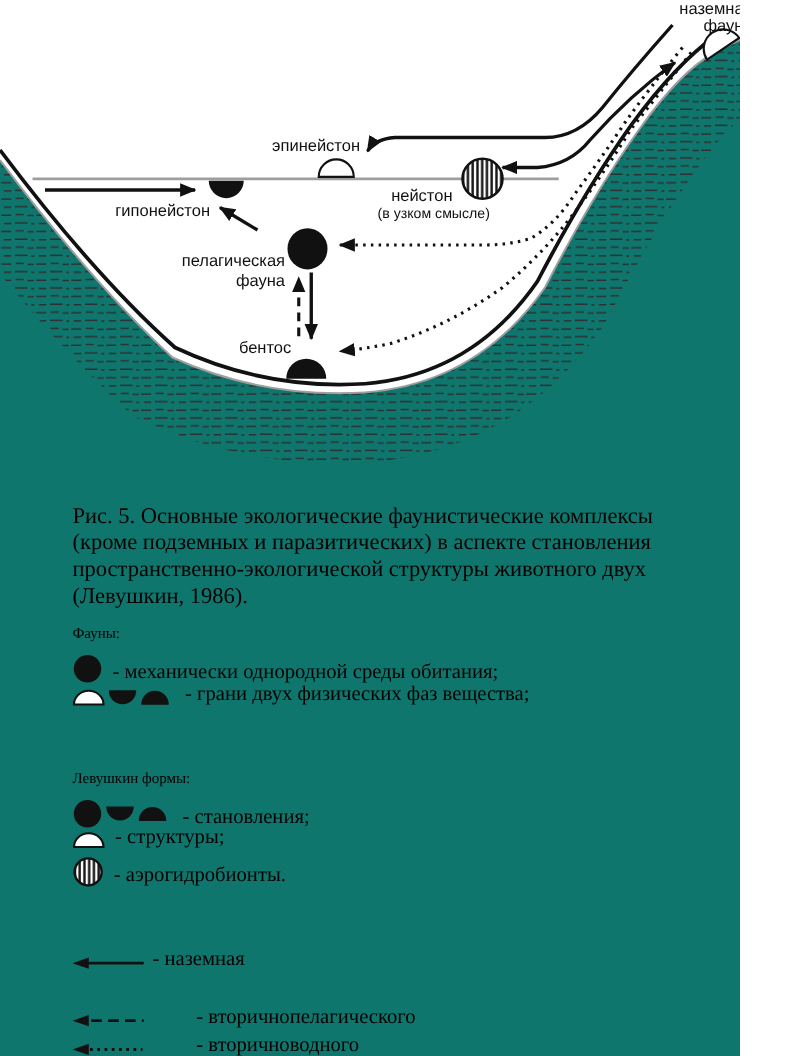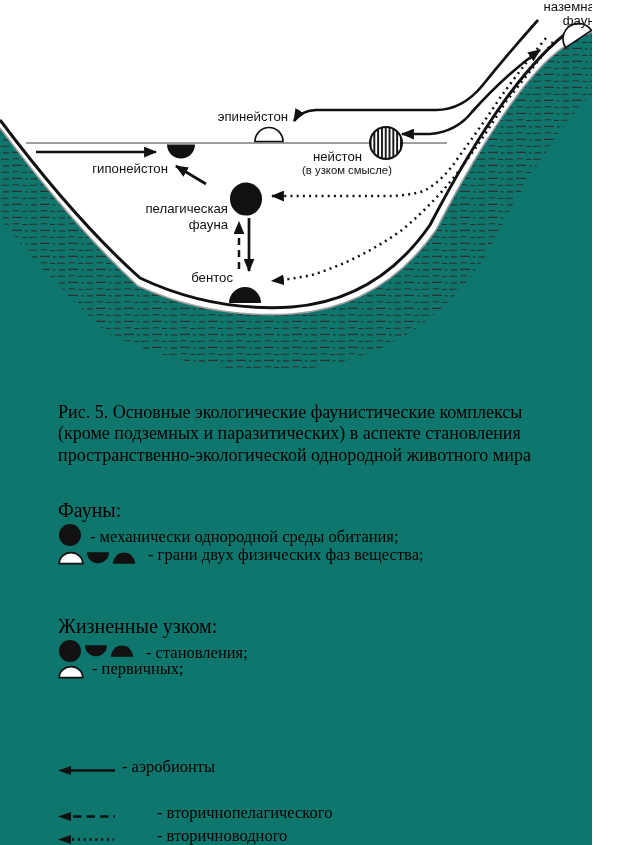--- a/index.html
+++ b/index.html
@@ -2,21 +2,21 @@
 <html><head>
 <meta charset="utf-8">
 <style>
   html,body{margin:0;padding:0;background:#fff;}
   .page{position:relative;width:592px;height:845px;background:#0f766e;overflow:hidden;
         font-family:"Liberation Serif",serif;color:#000;}
   .diagram{position:absolute;left:0;top:0;}
   svg text{font-family:"Liberation Sans",sans-serif;fill:#111;}
   .caption{position:absolute;left:58px;top:402px;width:520px;font-size:18px;line-height:21.4px;}
   .caption span{display:block;}
-  .lg-title{position:absolute;left:58px;font-size:20px;white-space:nowrap;}
+  .lg-title{position:absolute;left:58px;font-size:12px;white-space:nowrap;}
   .lrow{position:absolute;left:58px;display:flex;align-items:flex-end;white-space:nowrap;}
   .syms{display:flex;align-items:center;gap:2px;}
   .lbl{font-size:16.5px;margin-left:8px;}
   .lbl.far{margin-left:12px;}
   .lbl.arrgap{margin-left:6px;}
   .lbl.arrfar{margin-left:41px;}
   .indent{margin-left:70px;}
 </style>
 </head>
 <body>
@@ -72,21 +72,22 @@
     <text x="347" y="174" font-size="11.3" text-anchor="middle">(в узком смысле)</text>
     <text x="168" y="173" font-size="13.2" text-anchor="end">гипонейстон</text>
     <text x="228" y="213" font-size="13.2" text-anchor="end">пелагическая</text>
     <text x="228" y="228.5" font-size="13.2" text-anchor="end">фауна</text>
     <text x="233" y="282" font-size="13.2" text-anchor="end">бентос</text>
   </svg>
 
   <div class="caption">
     <span>Рис. 5. Основные экологические фаунистические комплексы</span>
     <span>(кроме подземных и паразитических) в аспекте становления</span>
-    <span>пространственно-экологической однородной животного мира</span>
+    <span>пространственно-экологической структуры животного двух</span>
+    <span>(Левушкин, 1986).</span>
   </div>
 
   <div class="lg-title" style="top:499px">Фауны:</div>
 
   <div class="lrow" style="top:521px;height:26px">
     <span class="syms">
       <svg width="24" height="24">
         <circle cx="12" cy="12" r="11" fill="#111"></circle>
         </svg>
     </span>
@@ -102,21 +103,21 @@
         <path d="M1,1.2 A 11,11.2 0 0 0 23,1.2 Z" fill="#111"></path>
         </svg>
       <svg width="24" height="14">
         <path d="M1,12.8 A 11,11.2 0 0 1 23,12.8 Z" fill="#111"></path>
         </svg>
     </span>
     <span class="lbl far">- грани двух физических фаз вещества;</span>
   </div>
 
 
-  <div class="lg-title" style="top:615px">Жизненные узком:</div>
+  <div class="lg-title" style="top:615px">Левушкин формы:</div>
 
   <div class="lrow" style="top:637px;height:26px">
     <span class="syms">
       <svg width="24" height="24">
         <circle cx="12" cy="12" r="11" fill="#111"></circle>
         </svg>
       <svg width="24" height="14">
         <path d="M1,1.2 A 11,11.2 0 0 0 23,1.2 Z" fill="#111"></path>
         </svg>
       <svg width="24" height="14">
@@ -125,31 +126,39 @@
     </span>
     <span class="lbl far">- становления;</span>
   </div>
 
   <div class="lrow" style="top:664px;height:15px">
     <span class="syms">
       <svg width="26" height="14">
         <path d="M1.2,12.6 A 11.8,11 0 0 1 24.8,12.6 Z" fill="#fff" stroke="#111" stroke-width="1.7"></path>
         </svg>
     </span>
-    <span class="lbl">- первичных;</span>
+    <span class="lbl">- структуры;</span>
   </div>
 
+  <div class="lrow" style="top:684px;height:26px">
+    <span class="syms">
+      <svg width="25" height="25">
+        <circle cx="12.5" cy="12.5" r="10.8" fill="url(#vstripes)" stroke="#111" stroke-width="1.9"></circle>
+        </svg>
+    </span>
+    <span class="lbl">- аэрогидробионты.</span>
+  </div>
 
 
   <div class="lrow" style="top:757px;height:20px">
     <svg width="58" height="13">
       <polygon points="0,6.5 13,2 13,11" fill="#111"></polygon>
       <line x1="11" y1="6.5" x2="57" y2="6.5" stroke="#111" stroke-width="2.3"></line>
       </svg>
-    <span class="lbl arrgap">- аэробионты</span>
+    <span class="lbl arrgap">- наземная</span>
   </div>
 
 
   <div class="lrow" style="top:803px;height:20px">
     <svg width="58" height="13">
       <polygon points="0,6.5 13,2 13,11" fill="#111"></polygon>
       <line x1="15" y1="6.5" x2="57" y2="6.5" stroke="#111" stroke-width="2.3" stroke-dasharray="8.5 5"></line>
       </svg>
     <span class="lbl arrfar">- вторичнопелагического</span>
   </div>

